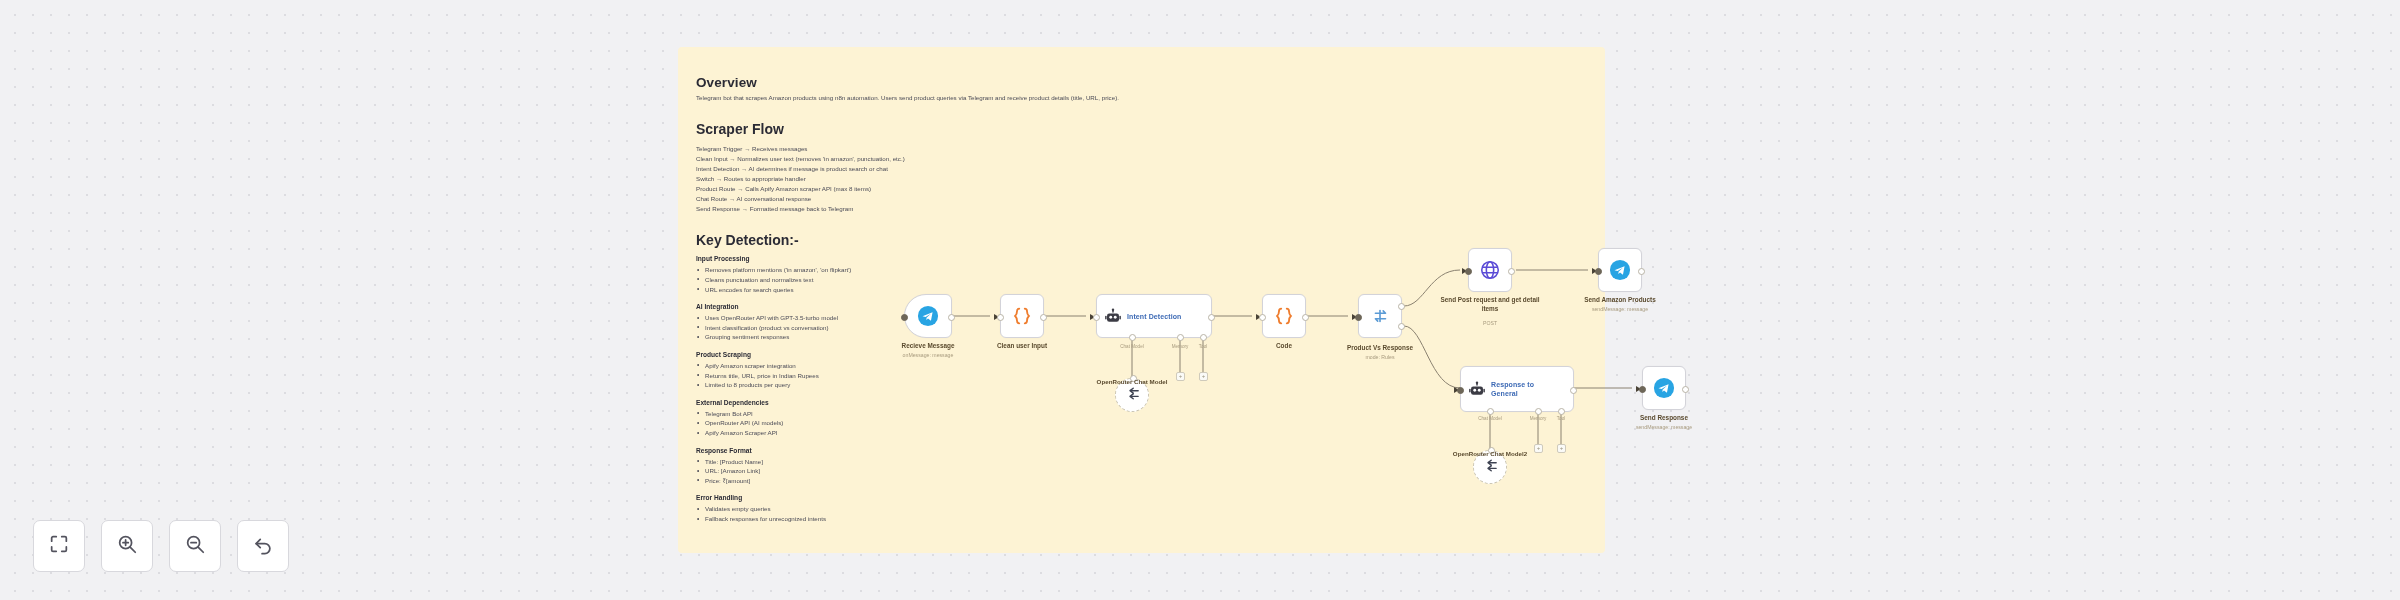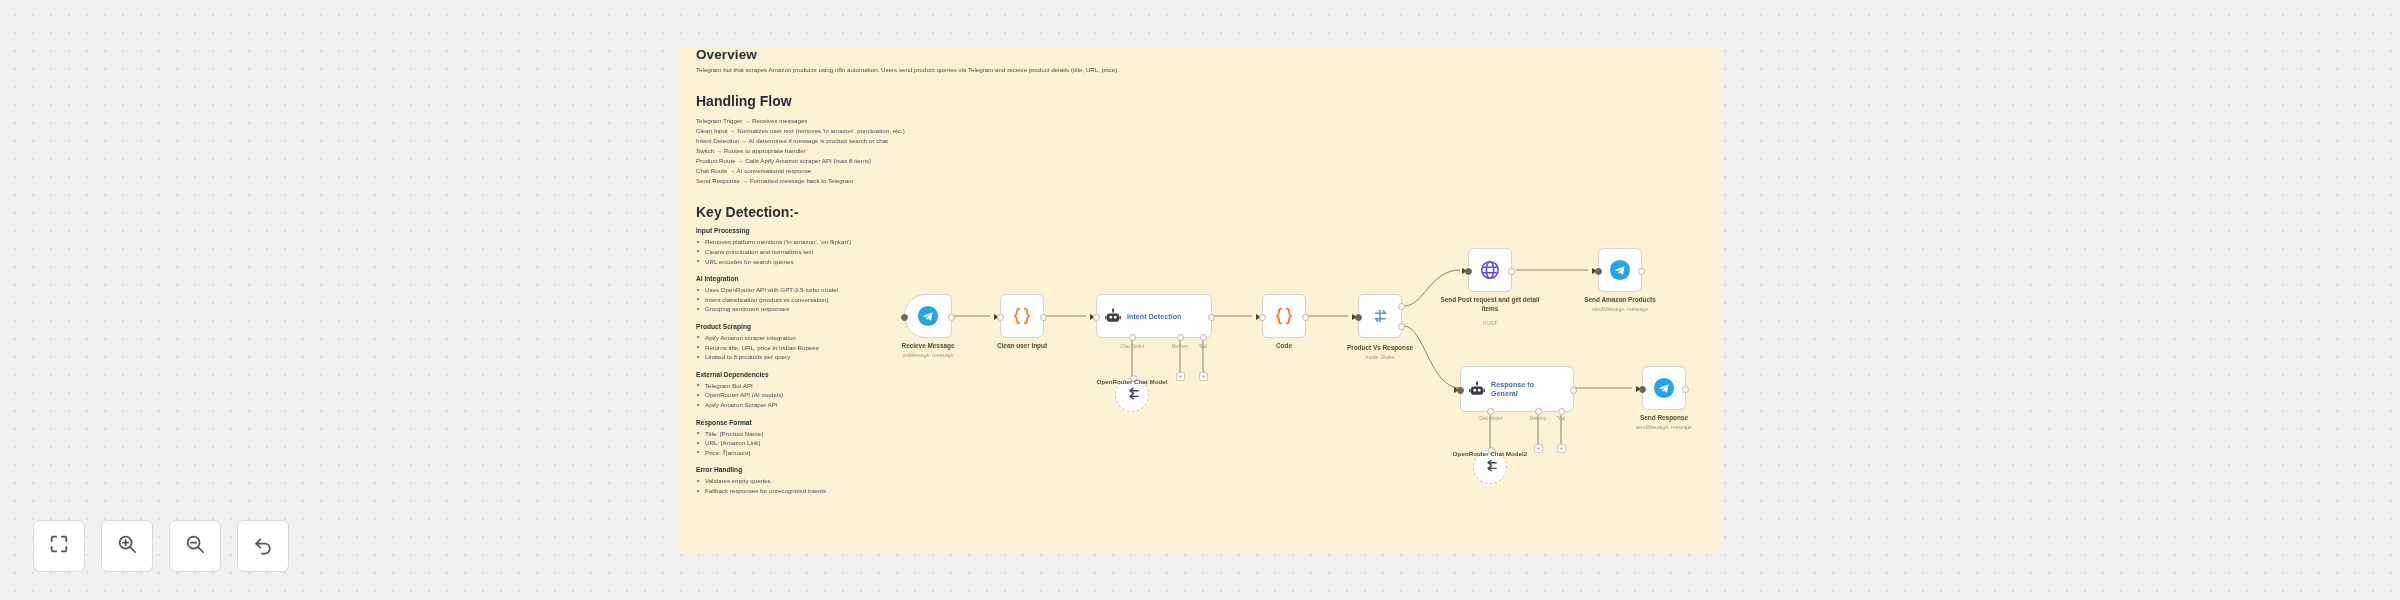--- a/index.html
+++ b/index.html
@@ -17,24 +17,24 @@
     background-image:
       radial-gradient(circle, #dcdce0 1px, transparent 1.1px);
     background-size: 18px 18px;
     background-position: 6px 6px;
   }
 
   
   #sticky {
     position: absolute;
     left: 678px; top: 47px;
-    width: 1043px; height: 506px;
+    width: 927px; height: 506px;
     background: #fdf3d4;
     border-radius: 4px;
-    padding: 0 18px 10px 18px;
+    padding: 28px 18px 10px 18px;
     overflow: hidden;
   }
   #sticky .h1 {
     font-size: 13.5px; font-weight: bold; color: #2b2b35;
     letter-spacing: .1px; margin-bottom: 4px;
   }
   #sticky .h2 {
     font-size: 14px; font-weight: bold; color: #2b2b35;
     margin-top: 18px; margin-bottom: 7px;
   }
@@ -145,21 +145,21 @@
 </style>
 </head>
 <body>
 
 <div id="canvas">
 
   <div id="sticky">
     <div class="h1">Overview</div>
     <div class="para">Telegram bot that scrapes Amazon products using n8n automation. Users send product queries via Telegram and receive product details (title, URL, price).</div>
 
-    <div class="h2">Handling Flow</div>
+    <div class="h2">Scraper Flow</div>
     <div>
       <div class="flowline">Telegram Trigger → Receives messages</div>
       <div class="flowline">Clean Input → Normalizes user text (removes 'in amazon', punctuation, etc.)</div>
       <div class="flowline">Intent Detection → AI determines if message is product search or chat</div>
       <div class="flowline">Switch → Routes to appropriate handler</div>
       <div class="flowline">Product Route → Calls Apify Amazon scraper API (max 8 items)</div>
       <div class="flowline">Chat Route → AI conversational response</div>
       <div class="flowline">Send Response → Formatted message back to Telegram</div>
     </div>
 

